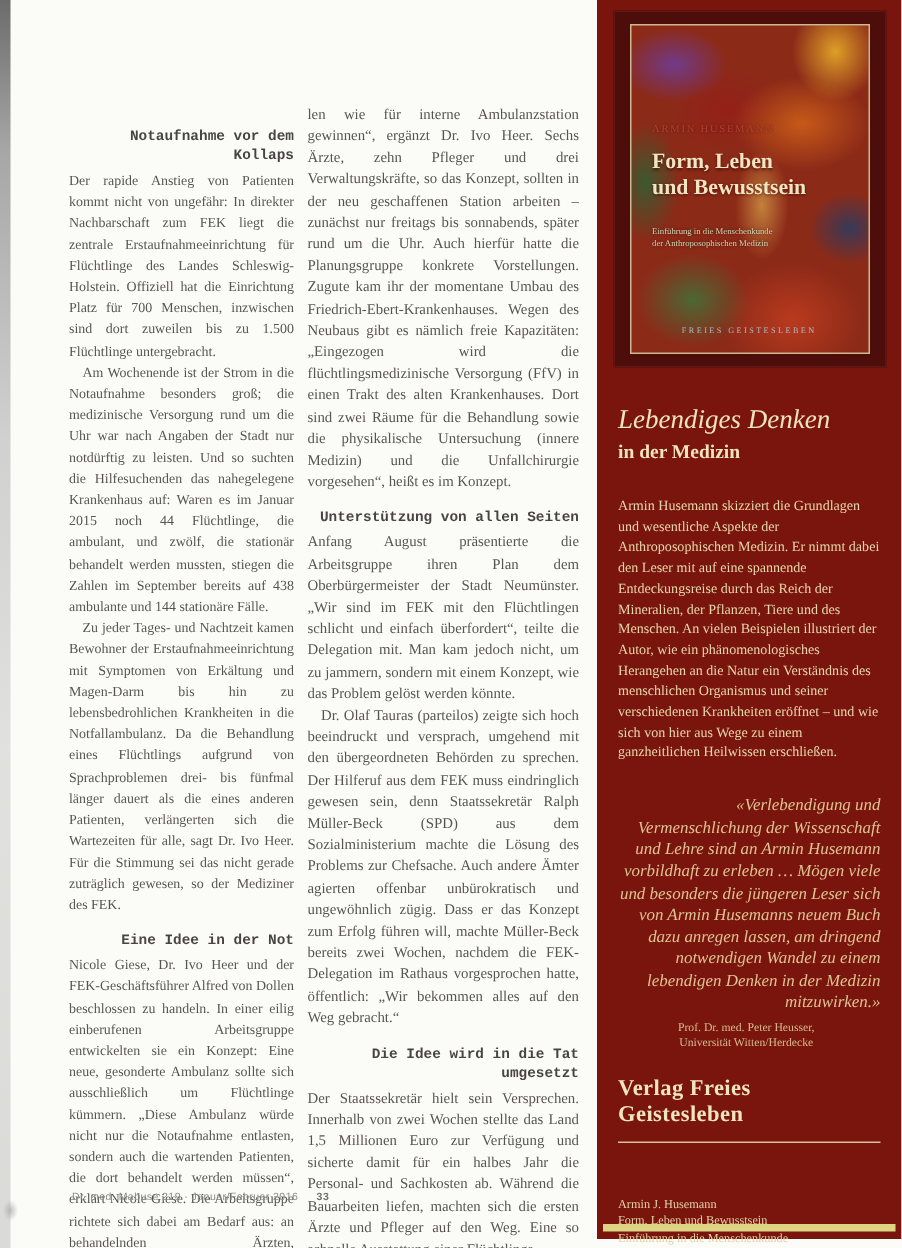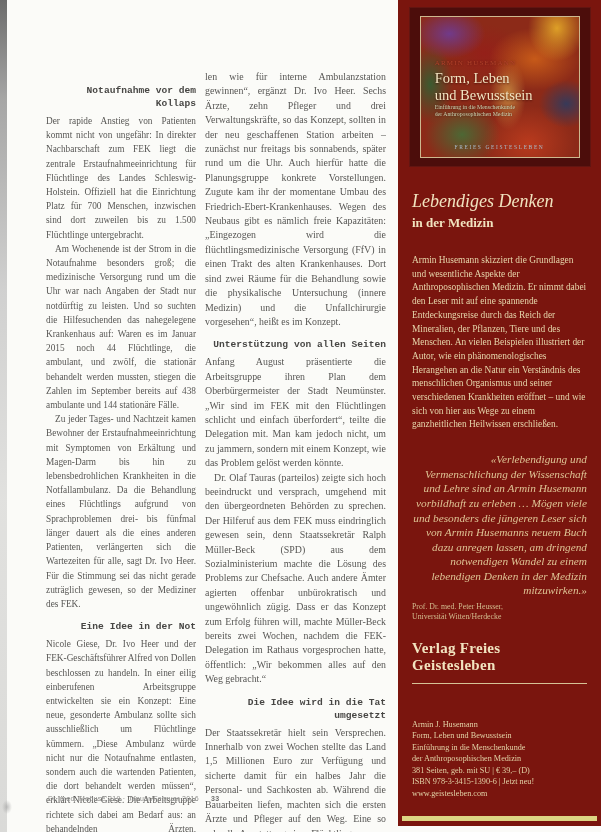--- a/index.html
+++ b/index.html
@@ -36,21 +36,21 @@
   }
   .page-footer .pagenum{font-weight:bold;color:#6f6f6d;margin-left:10px;}
   
   .ad{
     position:absolute;left:398px;top:0;width:203px;height:826px;
     background:#7a150e;color:#ecdcb2;
   }
   .ad-inner{padding:0 14px;}
   
   .book-cover{
-    margin:7px auto 0;width:182px;height:160px;background:#4c0d0b;
+    margin:7px auto 0;width:182px;height:238px;background:#4c0d0b;
     box-sizing:border-box;padding:9px 11px;box-shadow:inset 0 0 0 1px #621511;
   }
   .painting{
     position:relative;width:100%;height:100%;box-sizing:border-box;
     border:1px solid #cdb98f;
     background:
       radial-gradient(55px 38px at 18% 12%,rgba(110,60,150,.9),transparent 65%),
       radial-gradient(48px 55px at 86% 8%,rgba(226,166,40,.95),transparent 60%),
       radial-gradient(70px 48px at 72% 30%,rgba(205,95,25,.9),transparent 65%),
       radial-gradient(38px 66px at 6% 48%,rgba(50,95,50,.9),transparent 60%),
@@ -60,21 +60,21 @@
       radial-gradient(72px 58px at 68% 90%,rgba(190,60,30,.9),transparent 65%),
       radial-gradient(30px 60px at 55% 55%,rgba(240,200,90,.55),transparent 60%),
       #8c2a18;
   }
   .cover-author{
     position:absolute;top:30%;left:9%;font-size:7px;letter-spacing:1.2px;
     color:#b4412a;text-shadow:0 0 2px rgba(0,0,0,.4);
   }
   .cover-title{
     position:absolute;top:38%;left:9%;right:6%;
-    font-size:14.5px;line-height:17px;font-weight:normal;color:#f3e5c2;
+    font-size:14.5px;line-height:17px;font-weight:bold;color:#f3e5c2;
     text-shadow:0 1px 2px rgba(40,0,0,.6);
   }
   .cover-subtitle{
     position:absolute;top:62%;left:9%;right:5%;
     font-size:5.8px;line-height:7.5px;color:#cfd6b4;text-shadow:0 0 2px rgba(0,0,0,.5);
   }
   .cover-publisher{
     position:absolute;bottom:5%;left:0;right:0;text-align:center;
     font-size:5.5px;letter-spacing:1.6px;color:#a9bccb;
   }
@@ -89,21 +89,21 @@
   .ad-body{
     margin:20px 0 0 0;font-size:9.4px;line-height:13.7px;color:#e6d6ab;
     text-align:left;
   }
   .ad-quote{
     margin:20px 0 0 0;font-style:italic;font-size:11.3px;line-height:14.6px;
     color:#dec394;
     text-align:right;
   }
   .ad-attribution{
-    margin:4px 4px 0 0;text-align:left;font-size:7.8px;line-height:10px;color:#d3bd90;
+    margin:4px 4px 0 0;text-align:center;font-size:7.8px;line-height:10px;color:#d3bd90;
   }
   .ad-publisher{
     margin:18px 0 0 0;font-weight:bold;font-size:15px;letter-spacing:.3px;color:#f2e4c0;
   }
   .ad-rule{border:none;border-top:1px solid #d6c296;margin:9px 0 10px 0;}
   .ad-details{font-size:8.2px;line-height:11.4px;color:#e2d2a6;margin-top:35px;}
   .ad-details .detail-line{display:block;}
   .ad-bottom-strip{
     position:absolute;left:4px;right:4px;bottom:5px;height:5px;background:#ddd584;
   }

